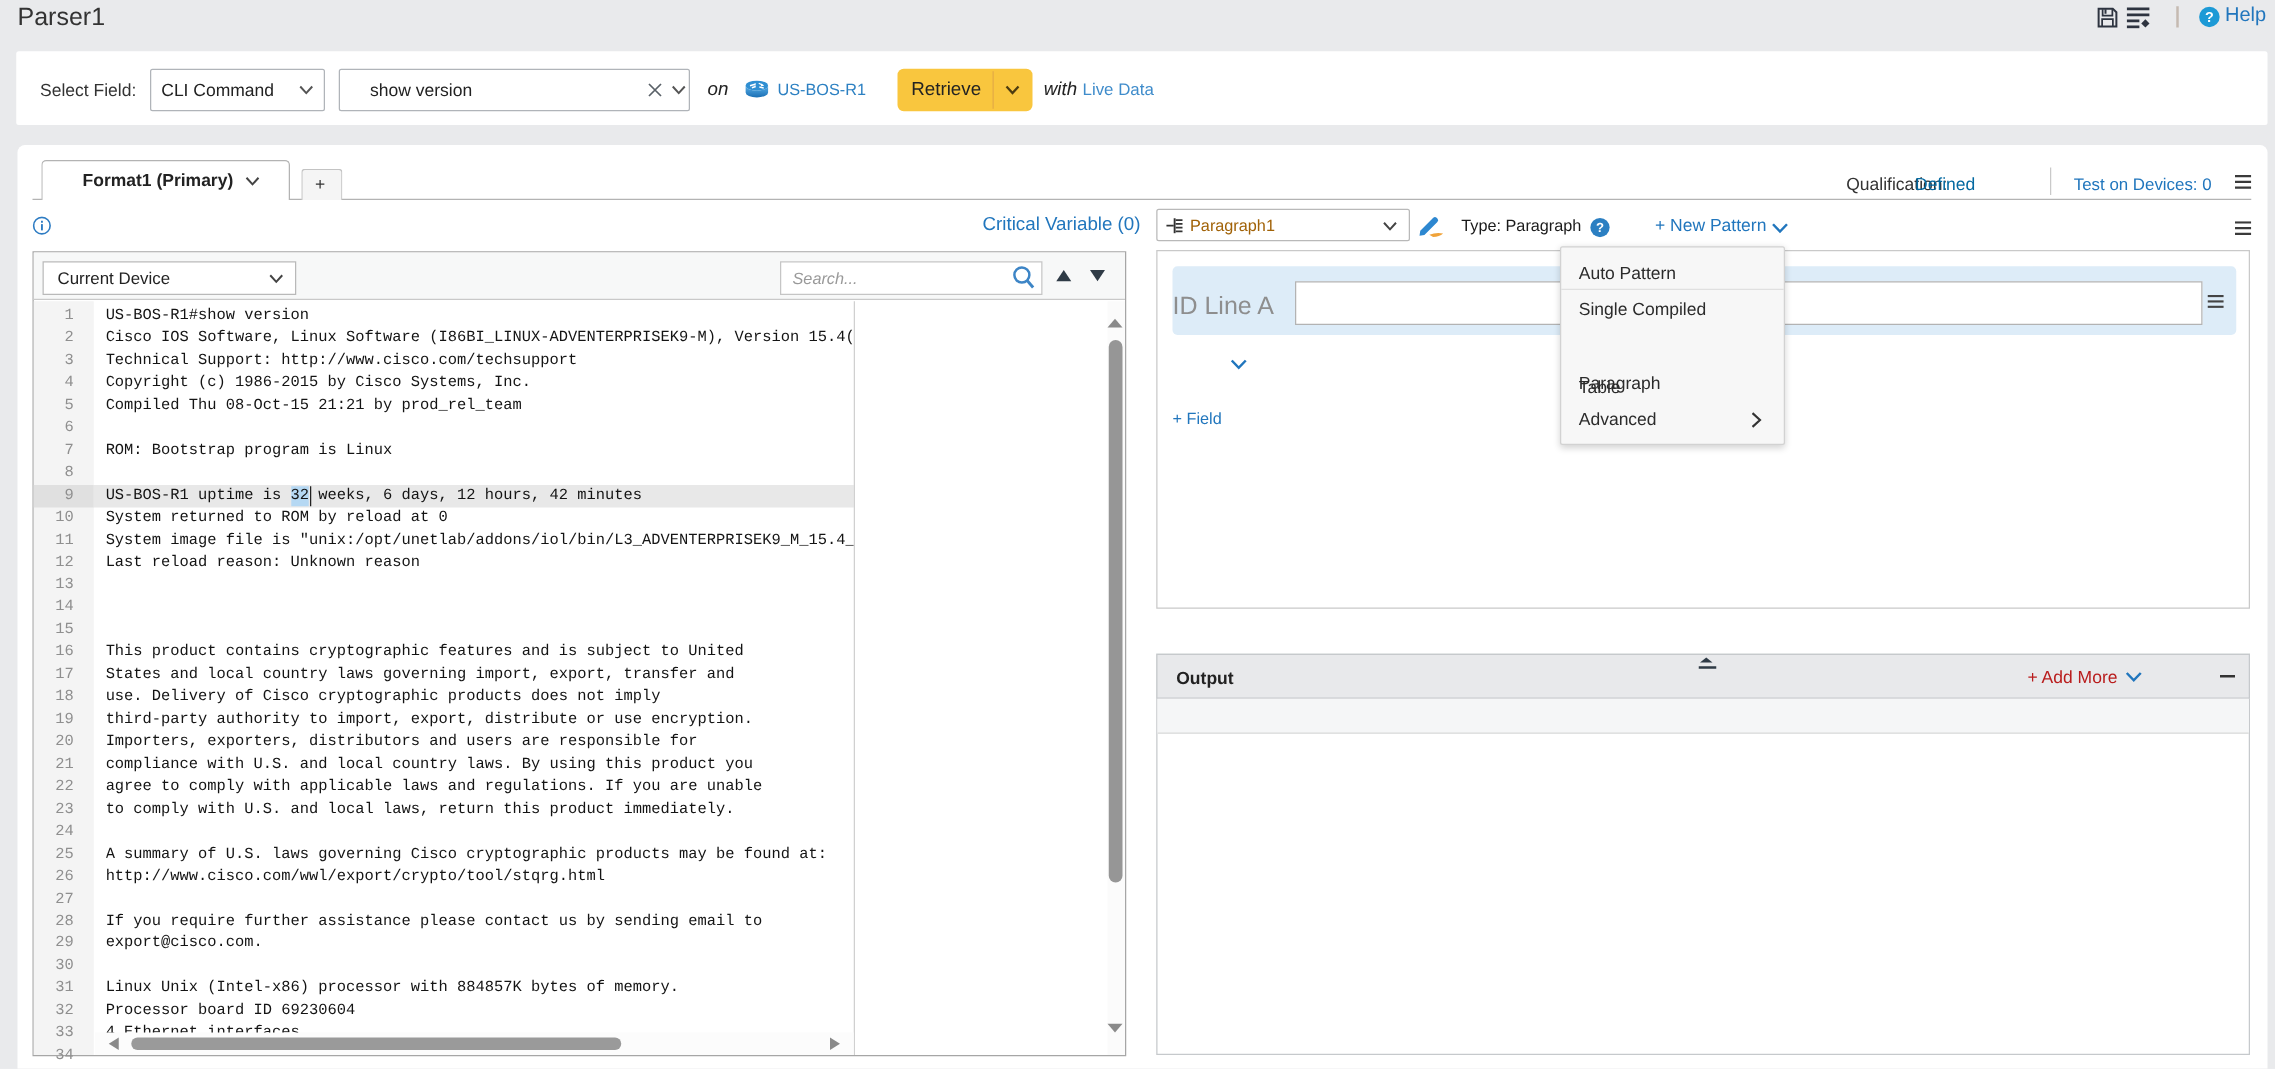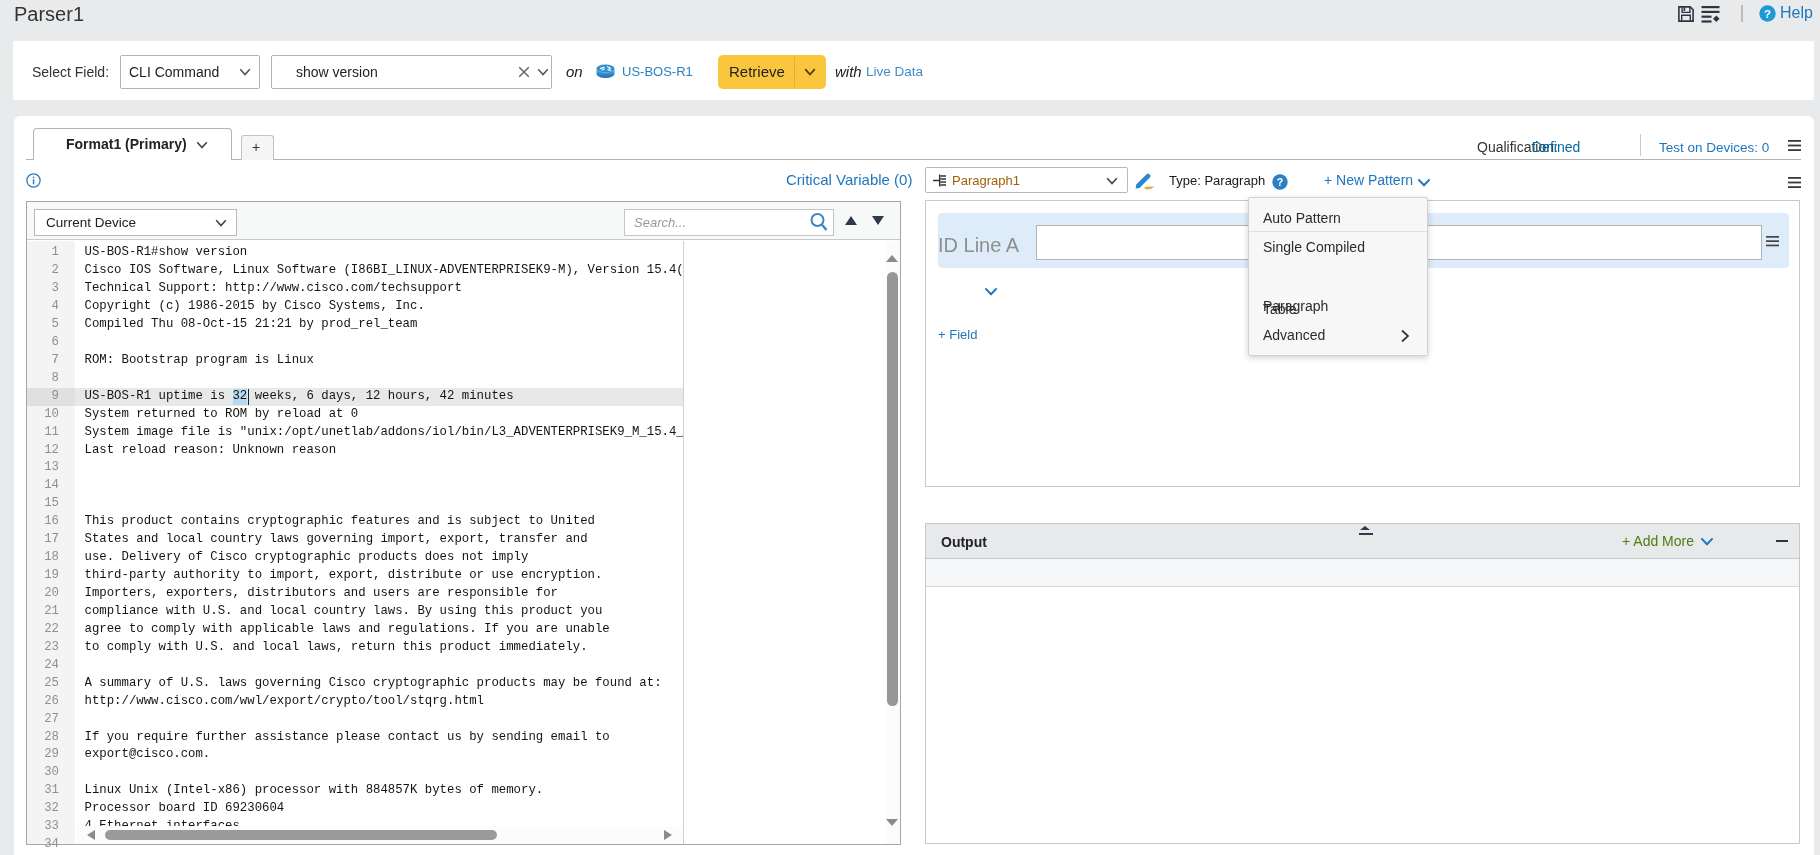--- a/index.html
+++ b/index.html
@@ -243,21 +243,21 @@
   <svg class="abs" style="left:1400px; top:329px;" width="10" height="14" viewBox="0 0 10 14">
       <path d="M2 1.5 L8 7 L2 12.5" fill="none" stroke="#333" stroke-width="1.7"></path>
     </svg>
 
   <div class="abs" style="left:925px; top:523px; width:875px; height:321px; border:1px solid #c6c9cc; background:#fff;"></div>
   <div class="abs" style="left:925px; top:523px; width:875px; height:36px; background:#e8e9eb; border:1px solid #c6c9cc;"></div>
   <div class="abs" style="left:941px; top:533.5px; font-size:14px; font-weight:bold; color:#222;">Output</div>
 
   <div class="abs" style="left:1359.5px; top:526px; width:0; height:0; border-left:5px solid transparent; border-right:5px solid transparent; border-bottom:4.5px solid #2f3b46;"></div>
   <div class="abs" style="left:1359px; top:532.5px; width:13.5px; height:2px; background:#2f3b46;"></div>
-  <div class="abs" style="left:1622px; top:532.5px; font-size:14px; color:#4d7c0f;">+ Add More</div>
+  <div class="abs" style="left:1622px; top:532.5px; font-size:14px; color:#b91c1c;">+ Add More</div>
   <svg class="abs" style="left:1700px; top:537px;" width="14" height="9" viewBox="0 0 14 9">
       <path d="M1.4 1.4 L7 7.2 L12.6 1.4" fill="none" stroke="#2176bd" stroke-width="2"></path>
     </svg>
   <div class="abs" style="left:1776px; top:540px; width:12px; height:2.4px; background:#333;"></div>
 
   <div class="abs" style="left:926px; top:559px; width:873px; height:28px; background:#f5f6f7; border-bottom:1px solid #d9d9d9;"></div>
 
 </div>
 
 </body></html>

